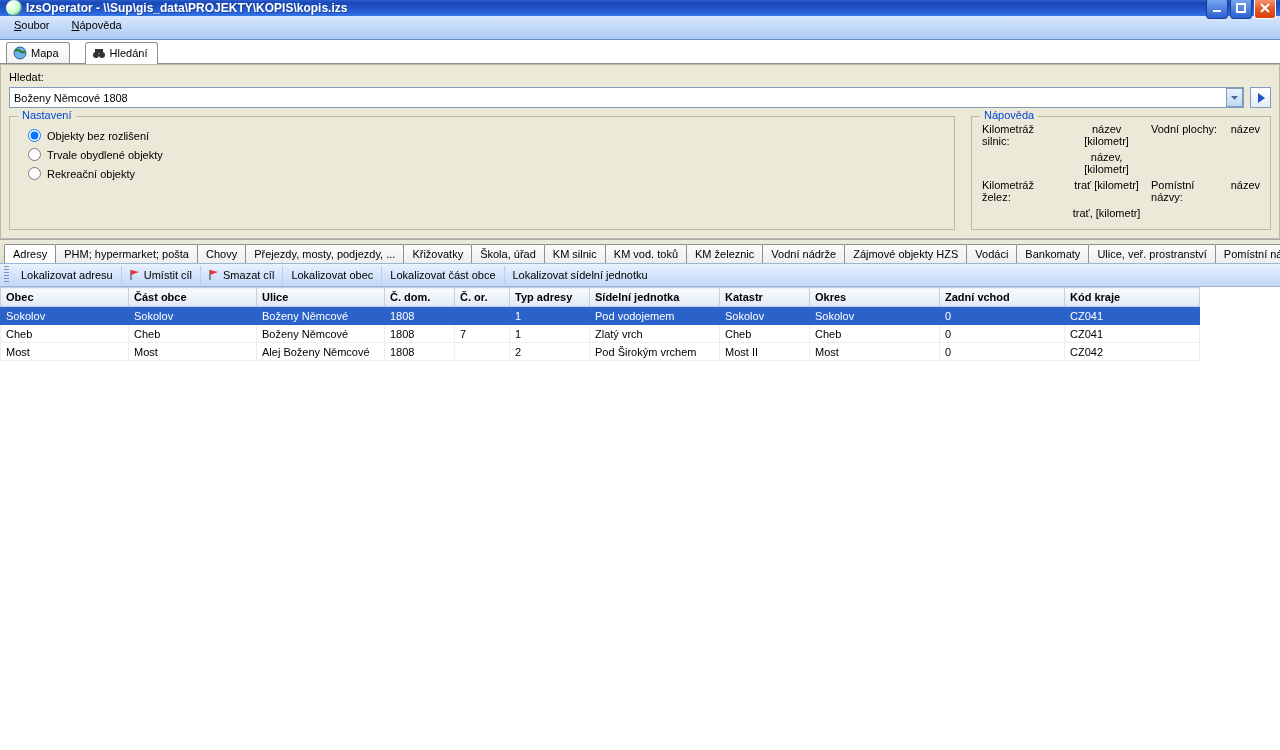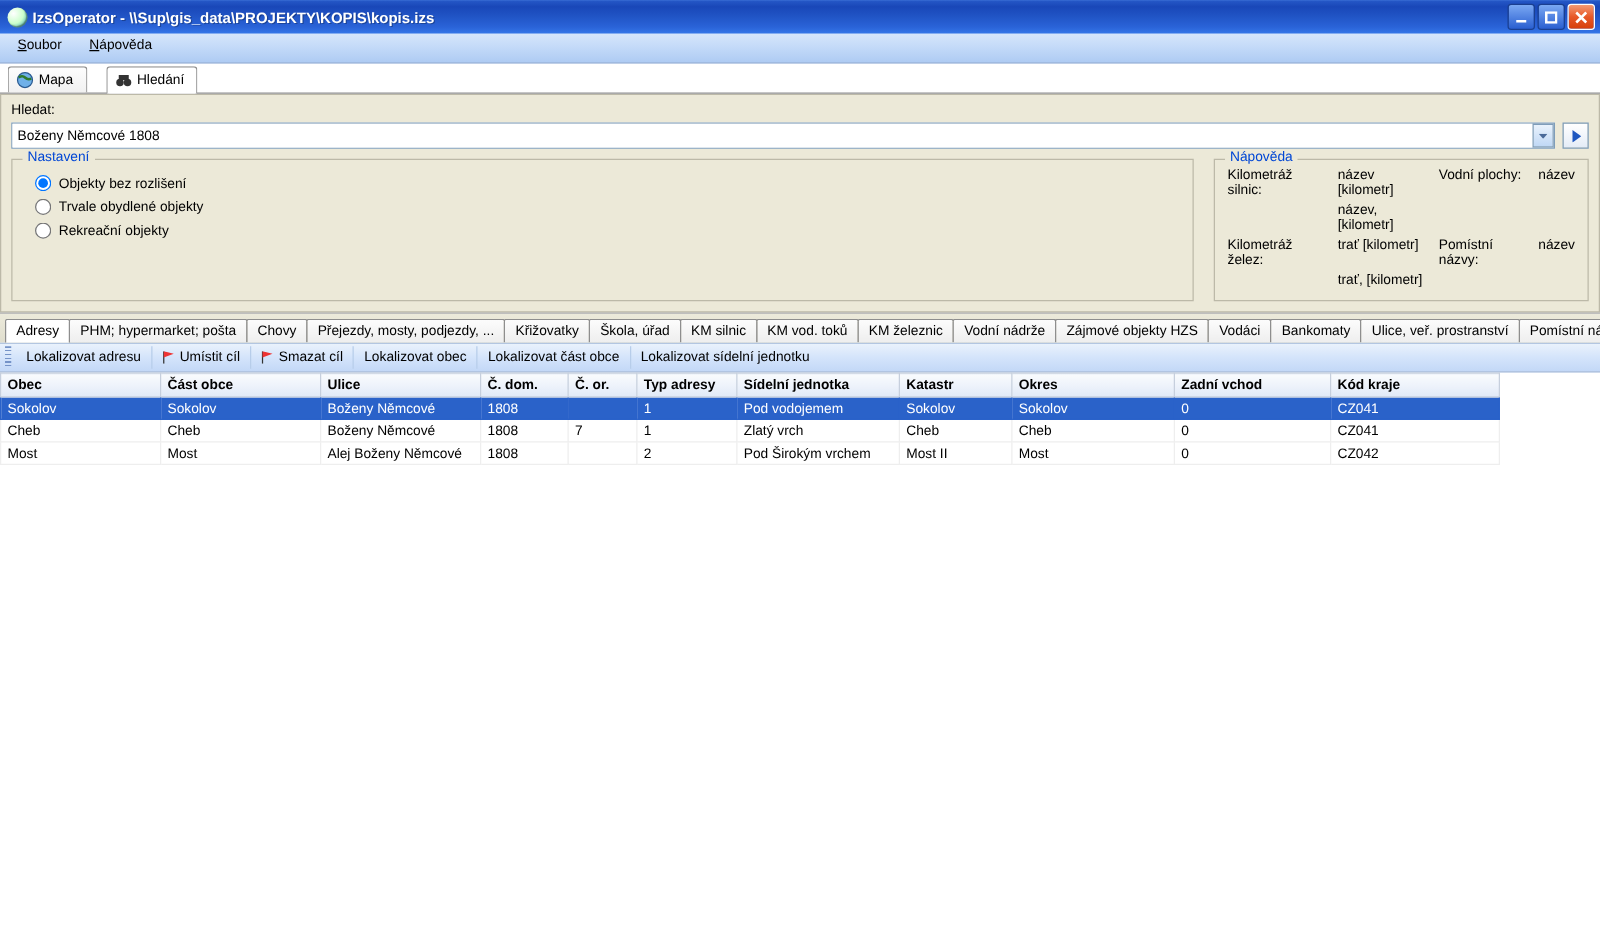--- a/index.html
+++ b/index.html
@@ -1,20 +1,20 @@
 <!DOCTYPE html>
 <html><head>
 <meta charset="utf-8">
 <style>
 * { box-sizing: border-box; margin: 0; padding: 0; font-family: Tahoma, Arial, sans-serif; font-size: 11px; }
 body { width: 1280px; height: 750px; overflow: hidden; background: #fff; }
 
 
 .titlebar {
-  height: 27px;
+  height: 16px;
   background: linear-gradient(#3a6ed5 0%, #2456c5 4%, #1947b8 20%, #2155c6 50%, #2a63d8 80%, #3577e8 100%);
   display: flex; align-items: center; padding: 0 4px; color: #fff; justify-content: center;
 }
 .titlebar .app-icon { width:16px; height:16px; margin:0 4px 0 2px; background: radial-gradient(circle at 30% 30%, #fff, #cfc, #29a); border-radius:50%; box-shadow: inset -1px -1px 1px #0006; }
 .titlebar .title { flex:1; font-weight: bold; text-shadow: 1px 1px 0 #0004; font-size: 12px; }
 .win-btns { display:flex; gap:2px; }
 .win-btn { width:22px; height:21px; border-radius:3px; background: linear-gradient(#7aa8f3,#2a5fd0); border:1px solid #1a3f90; display:flex; align-items:center; justify-content:center; color:#fff; font-weight:bold; }
 .win-btn.close-b { background: linear-gradient(#f59a73,#e75828,#d63f0b); border-color:#fff; }
 .win-btn svg { width:10px;height:10px; stroke:#fff; stroke-width:2; fill:none; }
 
@@ -51,21 +51,21 @@
 .go-btn { width:21px; height:21px; border:1px solid #7f9db9; background:linear-gradient(#fff,#e4ecf7); display:flex;align-items:center;justify-content:center; }
 
 .lower-row { display:flex; gap:16px; margin-top:8px; }
 .fs { border:1px solid #bcb9a8; padding:6px 10px 10px; position:relative; }
 .fs .legend { position:absolute; top:-8px; left:8px; background:#ece9d8; padding:0 4px; color:#0046d5; }
 .fs-nastaveni { flex:1; }
 .fs-napoveda { width:300px; font-size:11px; }
 .opt { display:flex; align-items:center; gap:6px; margin:6px 0 6px 8px; }
 .opt input { width:13px;height:13px; }
 .fs-napoveda .k { color:#000; }
-.fs-napoveda .v { color:#000; }
+.fs-napoveda .v { color:#000;text-align:center; }
 
 
 .res-tab-strip {
   height: 24px; display:flex; align-items:flex-end; gap:0; padding:0 4px;
   border-top:1px solid #aaa;
   background:linear-gradient(#eceadb,#e0dece); position:relative; overflow:hidden;
 }
 .res-tab { padding:3px 8px; border:1px solid #8e8e8e; border-bottom:none; margin-right:-1px; background:linear-gradient(#fcfcfc,#eee); border-radius:2px 2px 0 0; white-space:nowrap; }
 .res-tab.active { background:#fff; position:relative; top:1px; padding-bottom:4px; }
 

